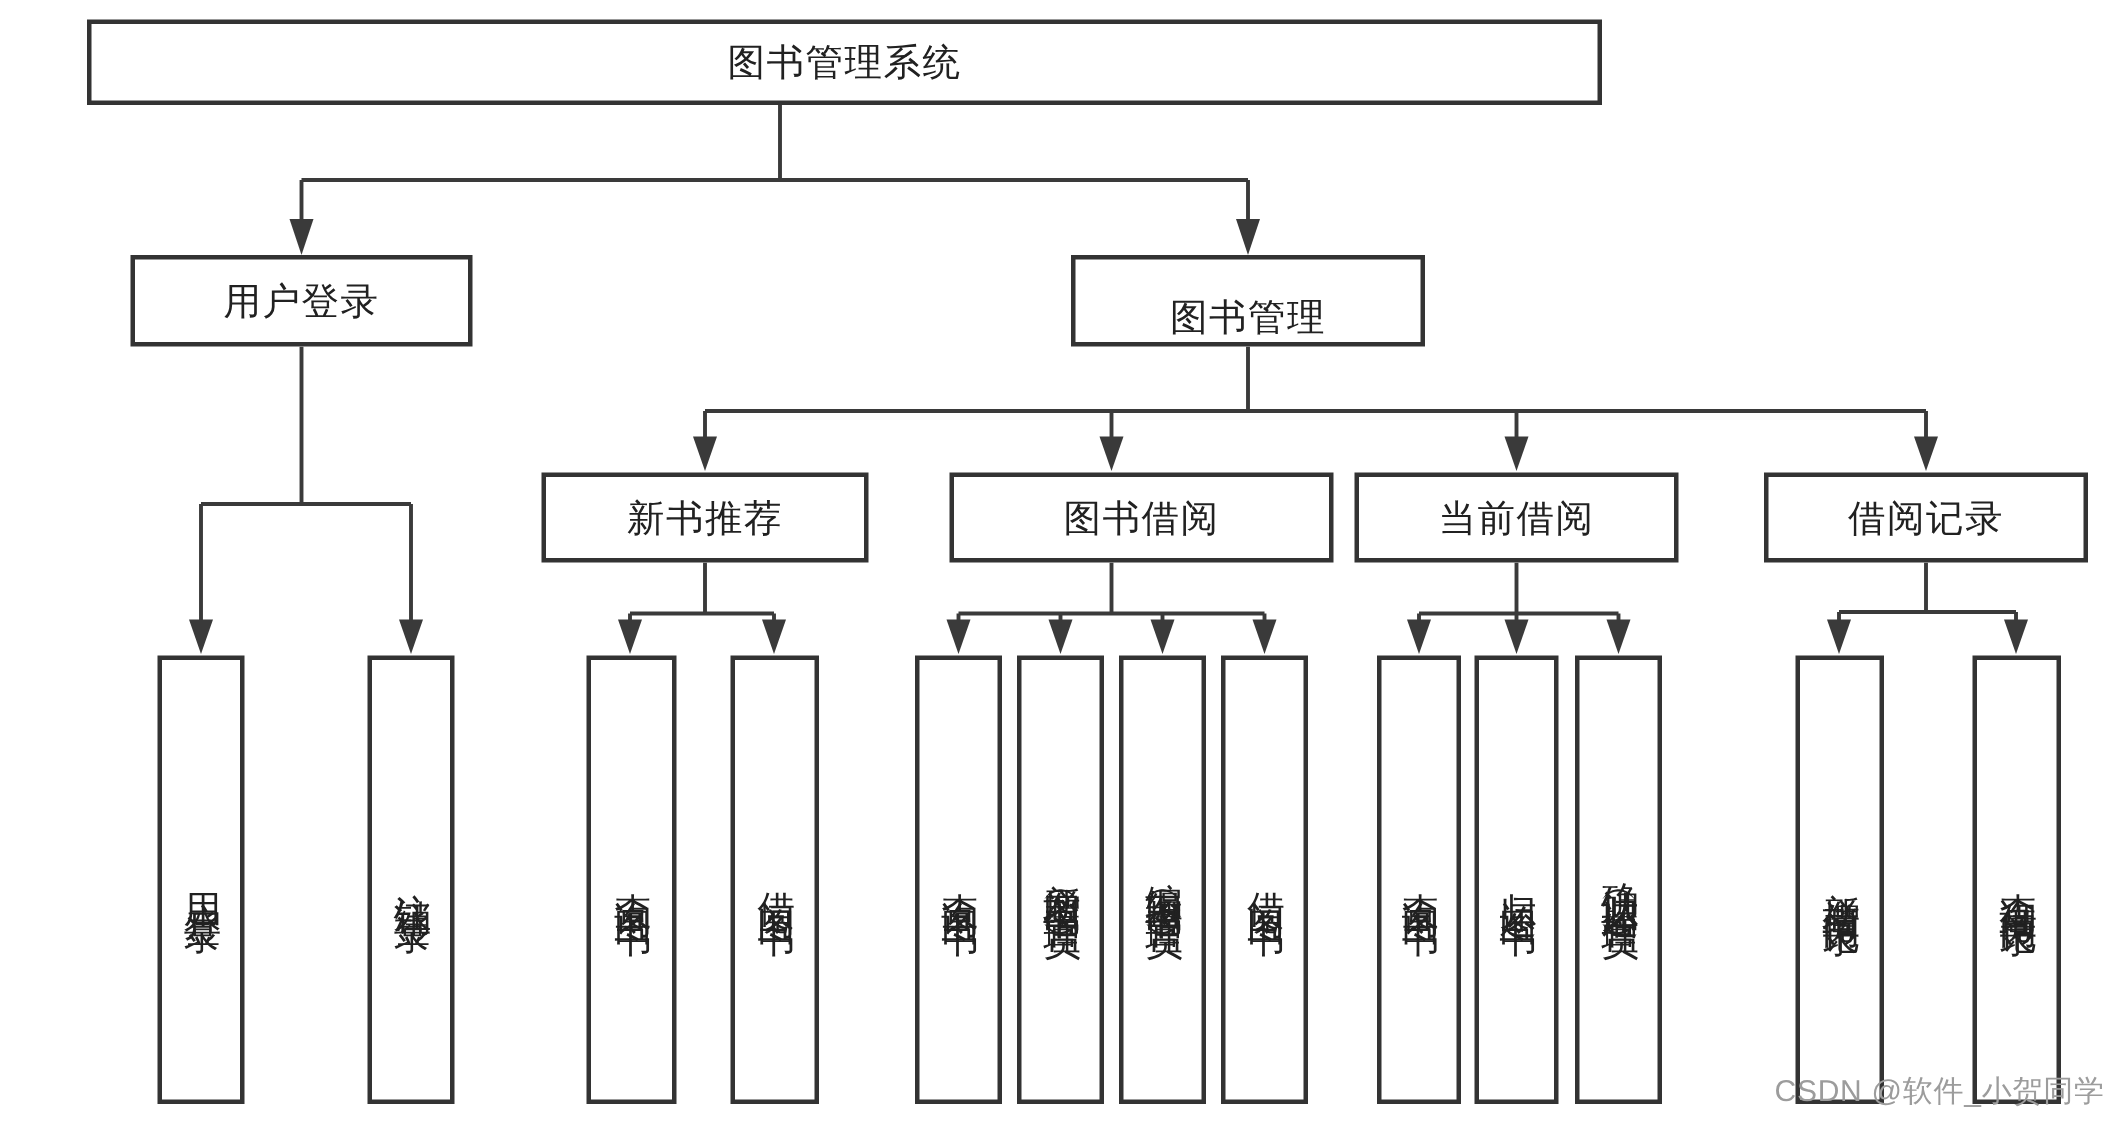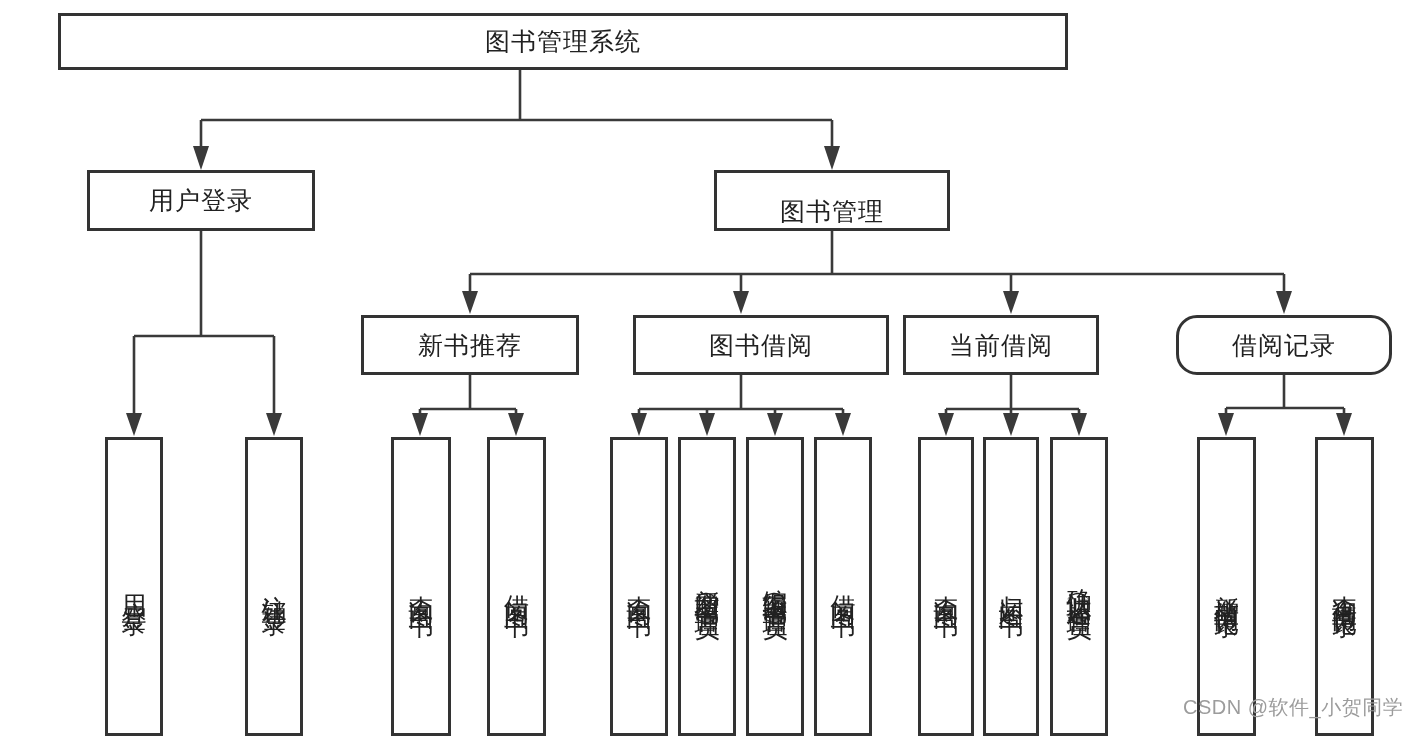--- a/index.html
+++ b/index.html
@@ -44,21 +44,21 @@
     letter-spacing: 6px;
     line-height: 1;
     white-space: nowrap;
   }
   .v-box.tight span {
     letter-spacing: 4px;
   }
   #watermark {
     position: absolute;
     left: 1183px;
-    top: 694px;
+    top: 714px;
     z-index: 3;
     font-size: 20px;
     color: #9c9c9c;
     white-space: nowrap;
     letter-spacing: 0.5px;
   }
 </style>
 </head>
 <body>
 
@@ -147,24 +147,24 @@
   <div class="box h-box" style="left:714px; top:170px; width:236px; height:61px;align-items:flex-end;">
     <span>图书管理</span>
   </div>
 
   <div class="box h-box" style="left:361px; top:315px; width:218px; height:60px;">
     <span>新书推荐</span>
   </div>
   <div class="box h-box" style="left:633px; top:315px; width:256px; height:60px;">
     <span>图书借阅</span>
   </div>
-  <div class="box h-box" style="left:903px; top:315px; width:196px; height:60px;">
+  <div class="box h-box" style="left:903px; top:315px; width:216px; height:60px;">
     <span>当前借阅</span>
   </div>
-  <div class="box h-box" style="left:1176px; top:315px; width:216px; height:60px;border-radius:21px;">
+  <div class="box h-box" style="left:1176px; top:315px; width:216px; height:60px;">
     <span>借阅记录</span>
   </div>
 
   <div class="box v-box" style="left:105px; top:437px; width:58px; height:299px;">
     <span>用户登录</span>
   </div>
   <div class="box v-box" style="left:245px; top:437px; width:58px; height:299px;">
     <span>注销登录</span>
   </div>
 

